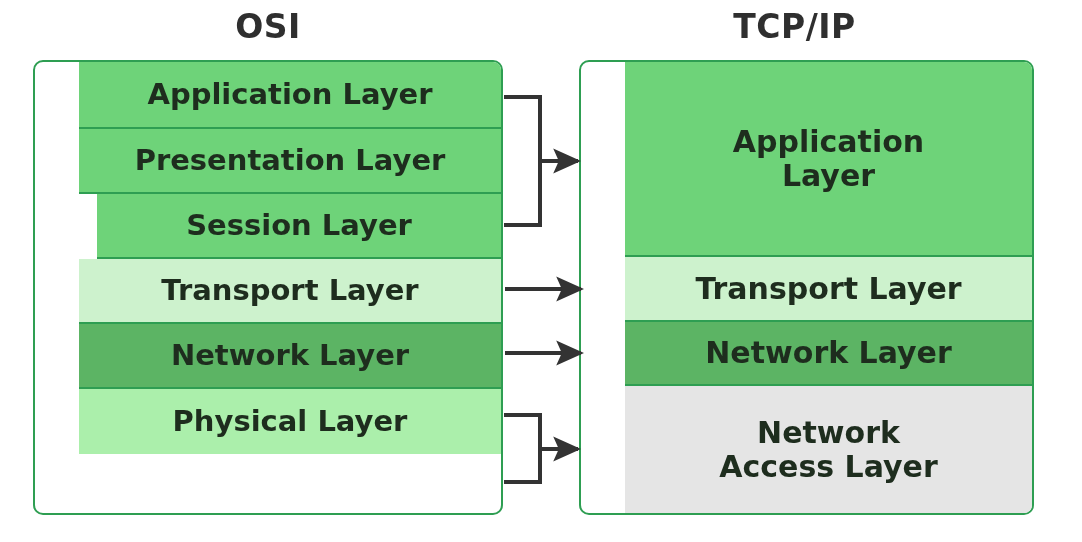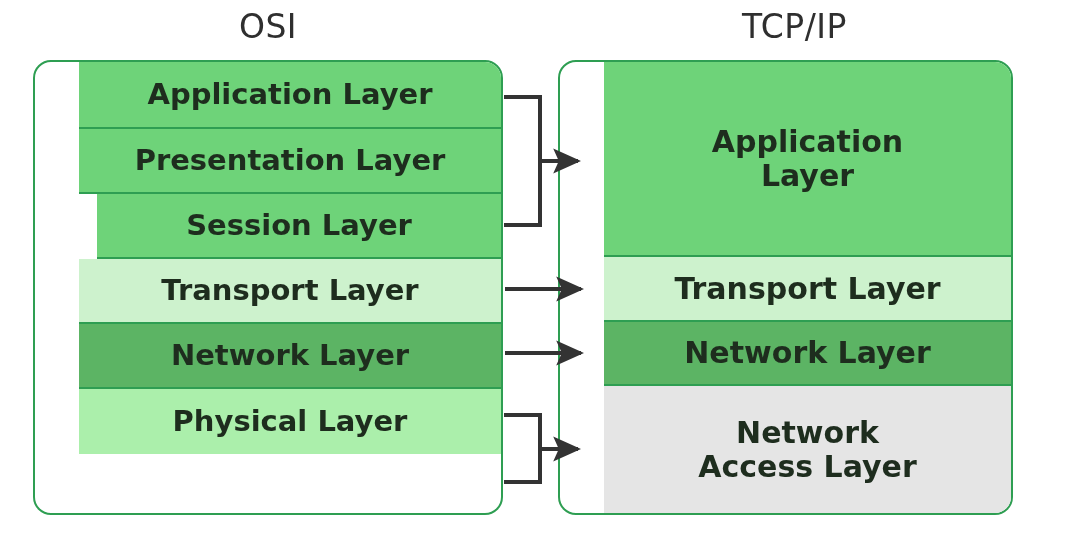--- a/index.html
+++ b/index.html
@@ -16,41 +16,41 @@
     height: 542px;
     background: #ffffff;
     overflow: hidden;
   }
 
   
   .col-title {
     position: absolute;
     top: 4px;
     font-size: 33px;
-    font-weight: 400;
+    font-weight: 700;
     color: #2f2f2f;
     text-align: center;
     letter-spacing: 0.5px;
     line-height: 46px;
   }
   #title-osi  { left: 33px;  width: 470px; }
   #title-tcp  { left: 567px; width: 455px; text-align: center; }
 
   
   .stack {
     position: absolute;
     top: 60px;
     border: 2px solid #2e9e52;
-    border-radius: 18px;
+    border-radius: 10px;
     overflow: hidden;
     box-sizing: border-box;
     padding-left: 44px;
   }
   #osi-stack { left: 33px;  width: 470px; height: 455px; }
-  #tcp-stack { left: 558px; width: 455px; height: 455px; }
+  #tcp-stack { left: 579px; width: 455px; height: 455px; }
 
   .layer {
     box-sizing: border-box;
     display: flex;
     align-items: center;
     justify-content: center;
     text-align: center;
     color: #1e2d1e;
     border-bottom: 2px solid #2e9e52;
     line-height: 1.12;

